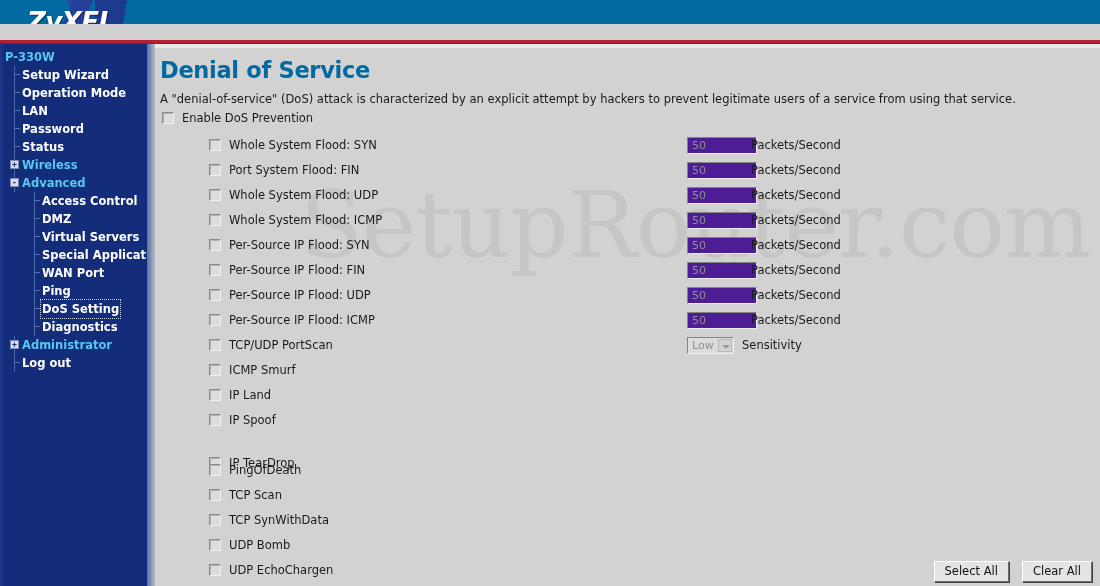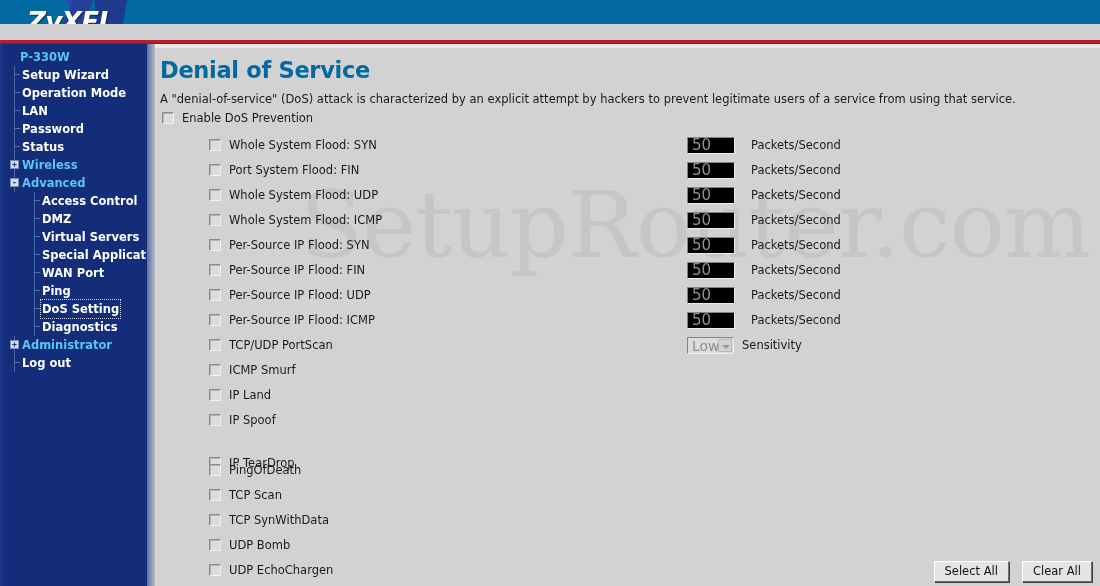--- a/index.html
+++ b/index.html
@@ -81,21 +81,21 @@
   .nav-item {
     position: relative;
     font-size: 11.5px;
     font-weight: bold;
     line-height: 16px;
     padding: 1px 0 1px 0;
     white-space: nowrap;
     cursor: default;
   }
   .nav-item .lbl { display: inline-block; }
-  .nav-root   { color: #58c8f0; padding-left: 20px; }
+  .nav-root   { color: #58c8f0; padding-left: 5px; }
   .nav-l1     { color: #ffffff; padding-left: 22px; }
   .nav-l1b    { color: #58c8f0; padding-left: 22px; }
   .nav-l2     { color: #ffffff; padding-left: 42px; }
   .nav-item .dash {
     position: absolute; left: 14px; top: 8px;
     width: 6px; height: 1px; background: #5570b0;
   }
   .nav-item.l2 .dash { left: 34px; }
   .nav-item .vline {
     position: absolute; left: 14px; top: 0;
@@ -170,27 +170,27 @@
 
   .enable-row .cb { left: 7px; top: 68px; }
   .enable-row .cb-label { left: 27px; top: 67px; }
 
   .row { position: absolute; left: 0; width: 100%; height: 25px; }
   .row .cb { left: 54px; top: 5px; }
   .row .cb-label { left: 74px; top: 4px; }
 
   .inp {
     position: absolute; left: 532px; top: 3px;
-    width: 48px; height: 17px;
-    background: #000000;
+    width: 70px; height: 17px;
+    background: #4c1d95;
     border-top: 1px solid #848484;
     border-left: 1px solid #848484;
     border-right: 1px solid #ededed;
     border-bottom: 1px solid #ededed;
-    font-size: 15px;
+    font-size: 11px;
     color: #8f8f8f;
     font-family: "DejaVu Sans", "Liberation Sans", sans-serif;
     padding: 0 0 0 4px;
     line-height: 15px;
   }
   .unit {
     position: absolute; left: 596px; top: 4px;
     font-size: 11.5px; color: #1a1a1a; white-space: nowrap;
   }
 
@@ -198,21 +198,21 @@
     position: absolute; left: 532px; top: 3px;
     width: 47px; height: 17px;
     background: #dcdcdc;
     border-top: 1px solid #848484;
     border-left: 1px solid #848484;
     border-right: 1px solid #ededed;
     border-bottom: 1px solid #ededed;
   }
   .sel-txt {
     position: absolute; left: 4px; top: 1px;
-    font-size: 14px; color: #8f8f8f; line-height: 14px;
+    font-size: 11px; color: #8f8f8f; line-height: 14px;
   }
   .sel-btn {
     position: absolute; right: 1px; top: 1px;
     width: 14px; height: 13px;
     background: #d2d2d2;
     border: 1px solid #b9b9b9;
   }
   .sel-btn::after {
     content: "";
     position: absolute; left: 3px; top: 5px;

